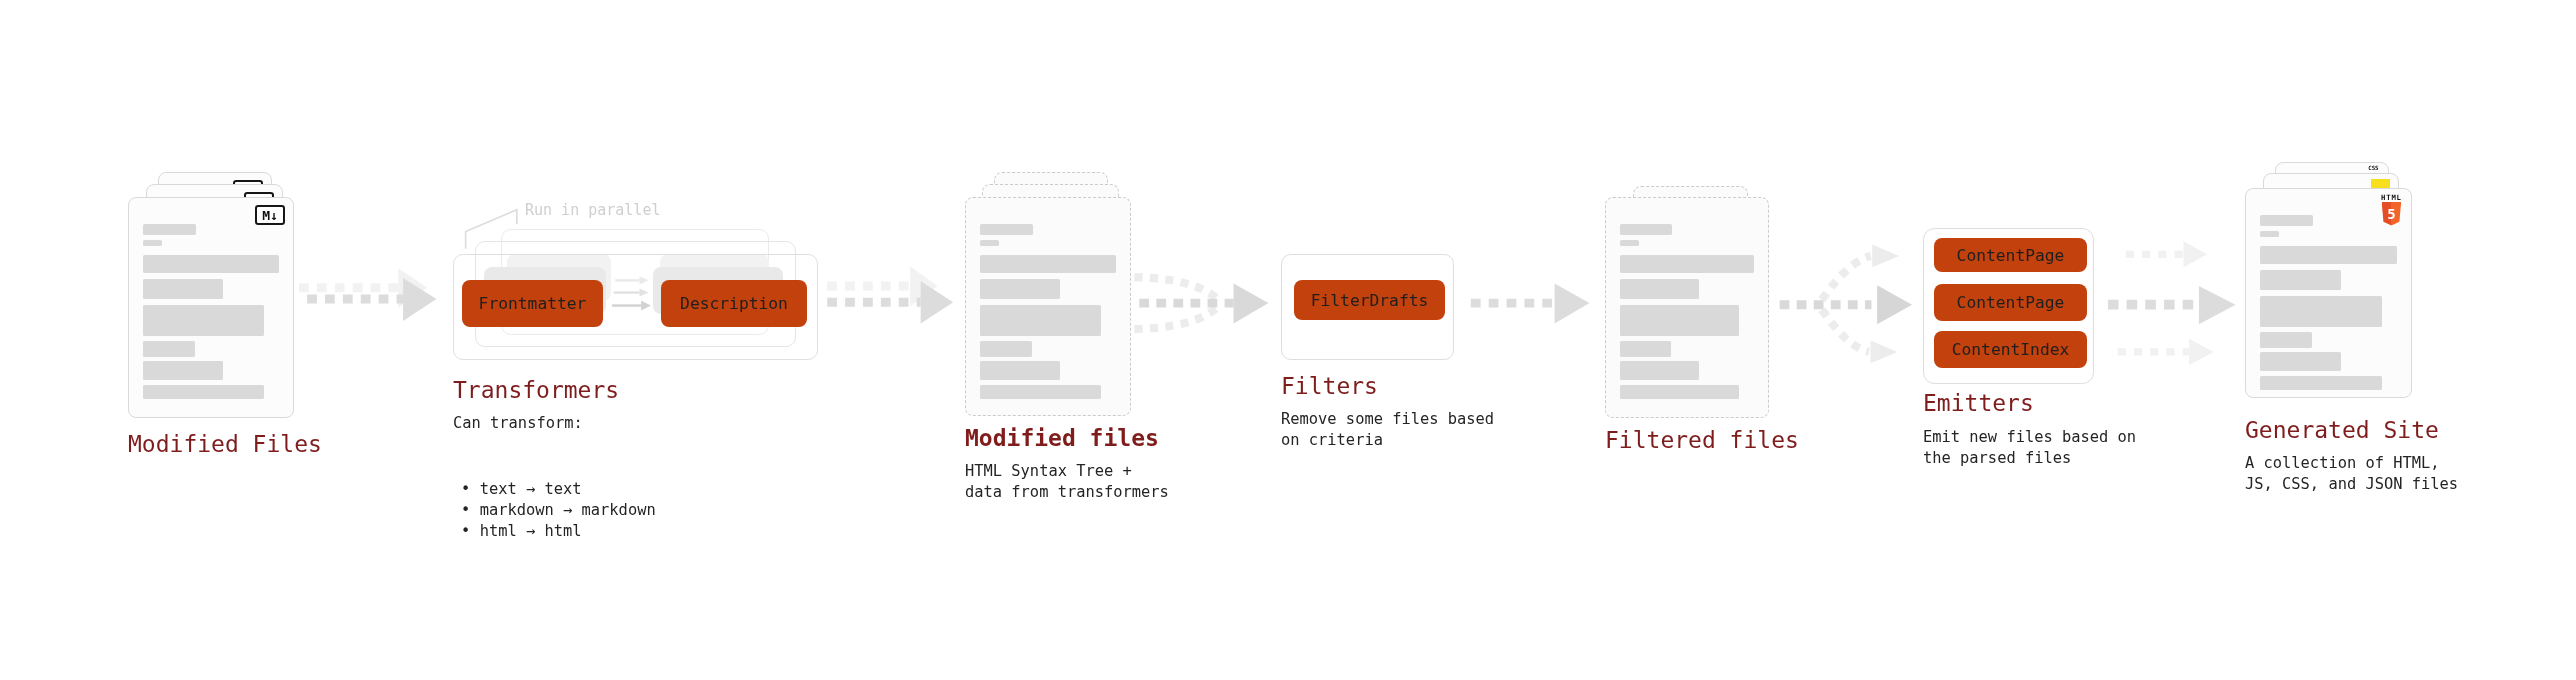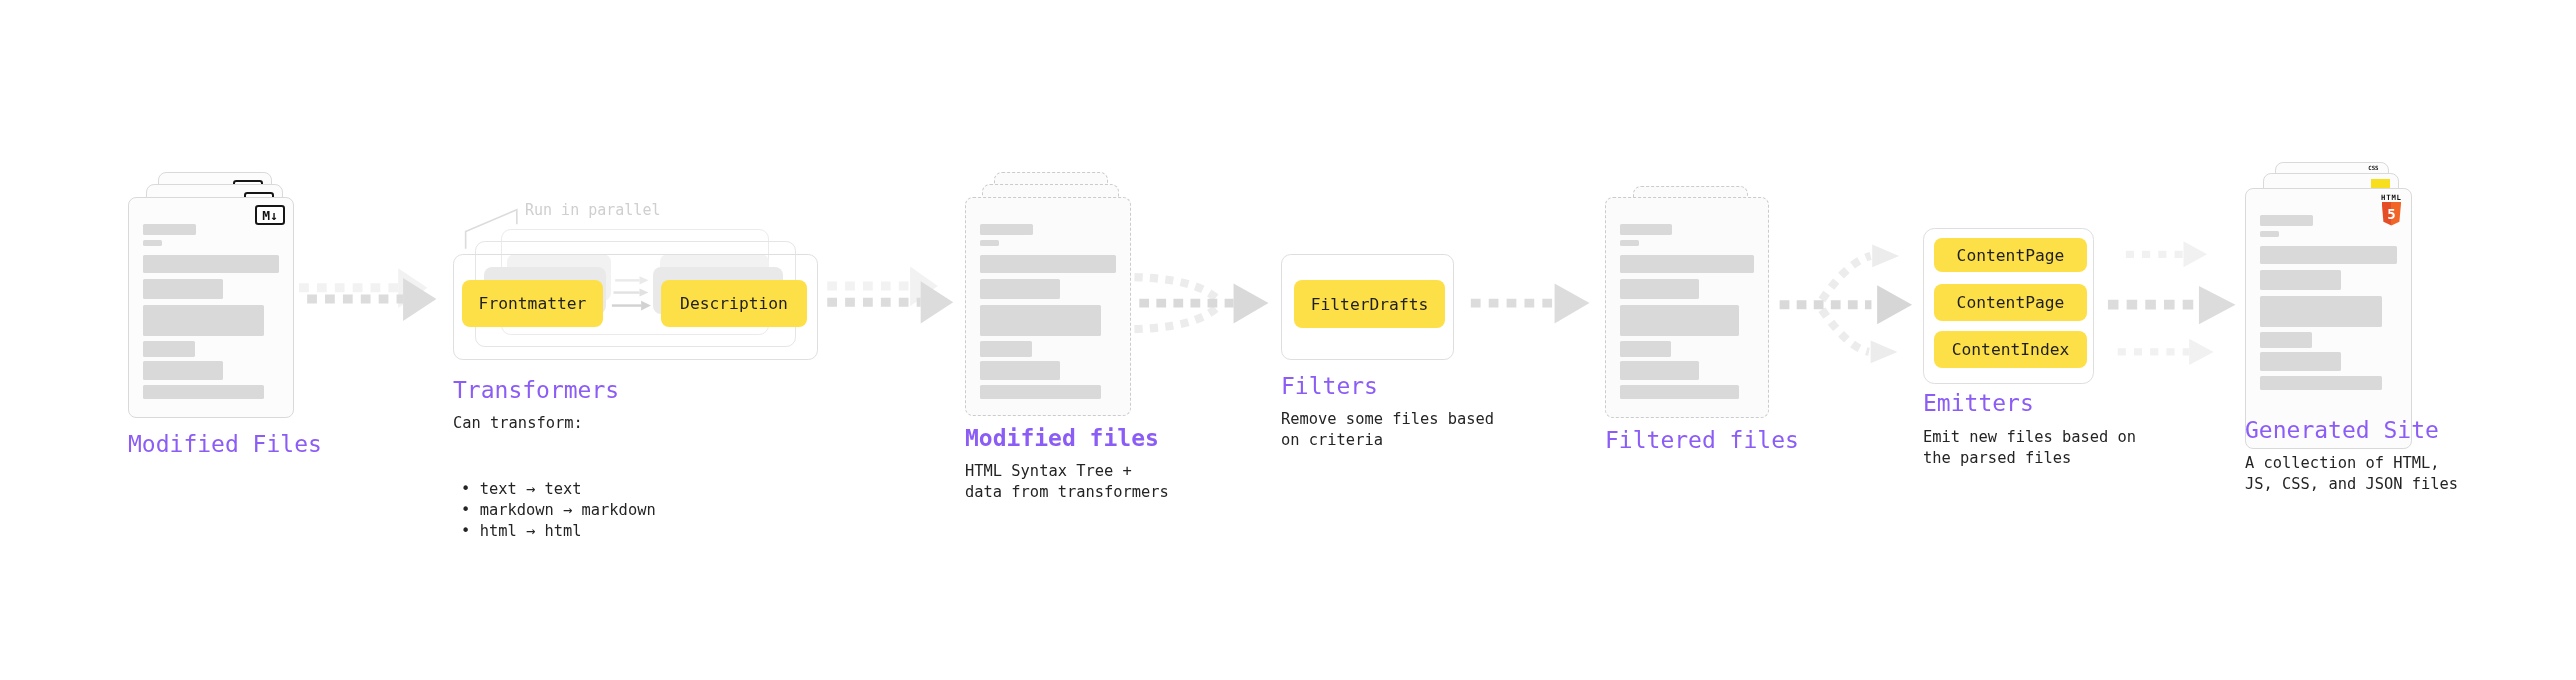--- a/index.html
+++ b/index.html
@@ -25,21 +25,21 @@
   
   .mod-c1{ left:994px; top:172px; width:114px; height:211px; }
   .mod-c2{ left:982px; top:184px; width:137px; height:215px; }
   .mod-c3{ left:965px; top:197px; width:166px; height:219px; }
   
   .fil-c1{ left:1633px; top:186px; width:115px; height:203px; }
   .fil-c2{ left:1605px; top:197px; width:164px; height:221px; }
   
   .gen-c1{ left:2275px; top:162px; width:114px; height:211px; }
   .gen-c2{ left:2263px; top:173px; width:136px; height:215px; }
-  .gen-c3{ left:2245px; top:188px; width:167px; height:261px; }
+  .gen-c3{ left:2245px; top:188px; width:167px; height:210px; }
 
   .doc-body{ position:absolute; left:14px; right:14px; top:26px; }
   .bar{ background:#d9d9d9; border-radius:1.6px; }
   .b1{ width:39%;  height:10.6px; margin-bottom:5.7px; }
   .b2{ width:14%;  height:5.7px;  margin-bottom:9px; }
   .b3{ width:100%; height:18px; margin-bottom:6.5px; }
   .b4{ width:59%;  height:19.5px; margin-bottom:6.5px; }
   .b5{ width:89%;  height:31px; margin-bottom:4.1px; }
   .b6{ width:38%;  height:16.3px; margin-bottom:4.1px; }
   .b7{ width:59%;  height:18.7px; margin-bottom:4.9px; }
@@ -59,46 +59,46 @@
   .css-badge{ position:absolute; top:3.3px; right:7.3px; width:14.6px; text-align:center; }
   .css-badge .t{ font-size:5.7px; font-weight:bold; color:#111; line-height:1; }
   .css-badge .u{ height:2.4px; background:#2965f1; margin-top:0.8px; }
 
   
   .t-box{ position:absolute; border:1.6px solid #dfdfdf; border-radius:9.8px; background:transparent; height:106px; }
   .t-box.back{ left:501px; top:229px; width:268px; border-color:#ebebeb; }
   .t-box.midl{ left:475px; top:241px; width:321px; border-color:#e5e5e5; }
   .t-box.front{ left:453px; top:254px; width:365px; }
 
-  .pill{ position:absolute; background:#fde047; border-radius:8.1px; display:flex; align-items:center;
+  .pill{ position:absolute; background:#c2410c; border-radius:8.1px; display:flex; align-items:center;
     justify-content:center; font-size:16.3px; color:#1f1f1f; white-space:nowrap; }
   .pill.ghost1{ background:#e9e9e9; }
   .pill.ghost2{ background:#f2f2f2; }
   .p-front-l{ left:462px; top:280px; width:141px; height:47px; }
   .p-ghost-l1{ left:484px; top:267px; width:122px; height:47px; }
   .p-ghost-l2{ left:507px; top:254px; width:104px; height:47px; }
   .p-front-r{ left:661px; top:280px; width:146px; height:47px; }
   .p-ghost-r1{ left:653px; top:267px; width:130px; height:47px; }
   .p-ghost-r2{ left:660px; top:254px; width:109px; height:47px; }
 
   .callout-text{ position:absolute; left:525px; top:201px; font-size:15px; color:#cfcfcf; white-space:nowrap; }
 
   
   .f-box{ position:absolute; left:1281px; top:254px; width:173px; height:106px;
     border:1.6px solid #dedede; border-radius:9.8px; background:#fff; }
-  .p-filter{ left:1294px; top:280px; width:151px; height:48px; }
+  .p-filter{ left:1294px; top:280px; width:151px; height:40px; }
 
   
   .e-box{ position:absolute; left:1923px; top:228px; width:171px; height:156px;
     border:1.6px solid #dedede; border-radius:11.4px; background:#fff; }
   .p-emit1{ left:1934px; top:238px; width:153px; height:34px; }
   .p-emit2{ left:1934px; top:284px; width:153px; height:37px; }
   .p-emit3{ left:1934px; top:331px; width:153px; height:37px; }
 
-  .stage-label{ position:absolute; font-size:23px; font-weight:500; color:#8b5cf6; line-height:1; white-space:nowrap; }
+  .stage-label{ position:absolute; font-size:23px; font-weight:500; color:#7f1d1d; line-height:1; white-space:nowrap; }
   .lbl-markdown{ left:128px; top:433px; }
   .lbl-transformers{ left:453px; top:379px; }
   .lbl-modified{ left:965px; top:427px;font-weight:bold; }
   .lbl-filters{ left:1281px; top:375px; }
   .lbl-filtered{ left:1605px; top:429px; }
   .lbl-emitters{ left:1923px; top:392px; }
   .lbl-generated{ left:2245px; top:419px; }
 
   .stage-desc{ position:absolute; font-size:15.4px; color:#242424; line-height:21px; white-space:nowrap; }
   .desc-transformers{ left:453px; top:413px; }

